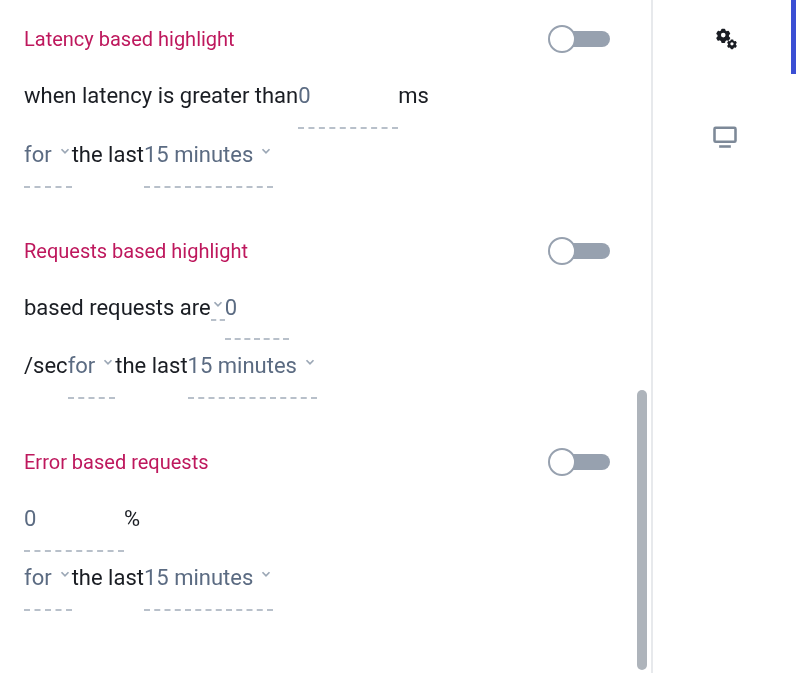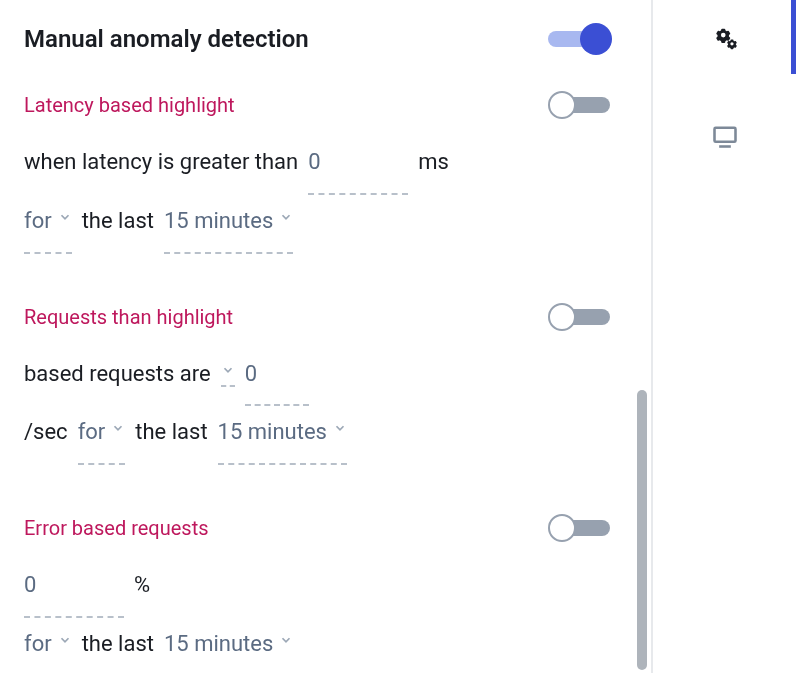--- a/index.html
+++ b/index.html
@@ -95,21 +95,20 @@
   }
   .sub-title {
     font-size: 20px;
     font-weight: 400;
     color: #be185d;
   }
   .rule-line {
     display: flex;
     align-items: baseline;
     flex-wrap: wrap;
-    gap: 10px;
     font-size: 22px;
     color: #1a1d23;
     line-height: 2.4;
   }
   .rule-text {
     color: #1a1d23;
     font-weight: 400;
   }
   .dropdown {
     display: inline-flex;
@@ -178,27 +177,20 @@
     top: -1px;
     right: -2px;
   }
   svg { display: block; }
 </style>
 </head>
 <body>
 
 <div class="main-panel">
 
-  <div class="header-row">
-    <div class="main-title">Manual anomaly detection</div>
-    <div class="toggle">
-      <div class="toggle-track-on"></div>
-      <div class="toggle-knob-on"></div>
-    </div>
-  </div>
 
   <div class="section">
     <div class="sub-row">
       <div class="sub-title">Latency based highlight</div>
       <div class="toggle">
         <div class="toggle-track-off"></div>
         <div class="toggle-knob-off"></div>
       </div>
     </div>
     <div class="rule-line">
@@ -224,21 +216,21 @@
           <svg width="14" height="14" viewBox="0 0 24 24" fill="none" stroke="currentColor" stroke-width="3">
               <polyline points="6 9 12 15 18 9"></polyline>
             </svg>
         </span>
       </span>
     </div>
   </div>
 
   <div class="section">
     <div class="sub-row">
-      <div class="sub-title">Requests than highlight</div>
+      <div class="sub-title">Requests based highlight</div>
       <div class="toggle">
         <div class="toggle-track-off"></div>
         <div class="toggle-knob-off"></div>
       </div>
     </div>
     <div class="rule-line">
       <span class="rule-text">based requests are</span>
       <span class="dropdown">
         <span class="chevron">
           <svg width="14" height="14" viewBox="0 0 24 24" fill="none" stroke="currentColor" stroke-width="3">

